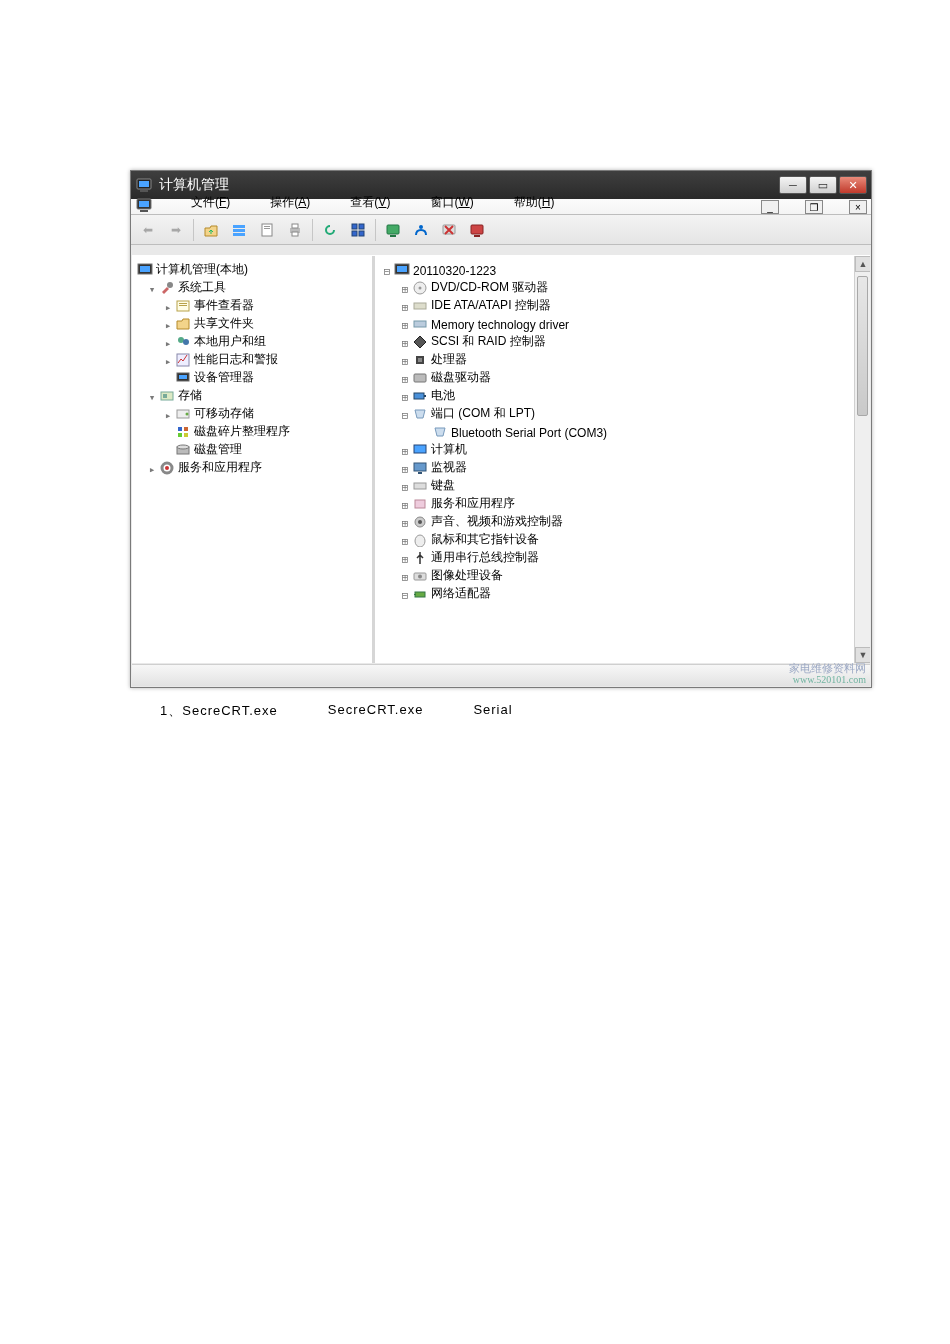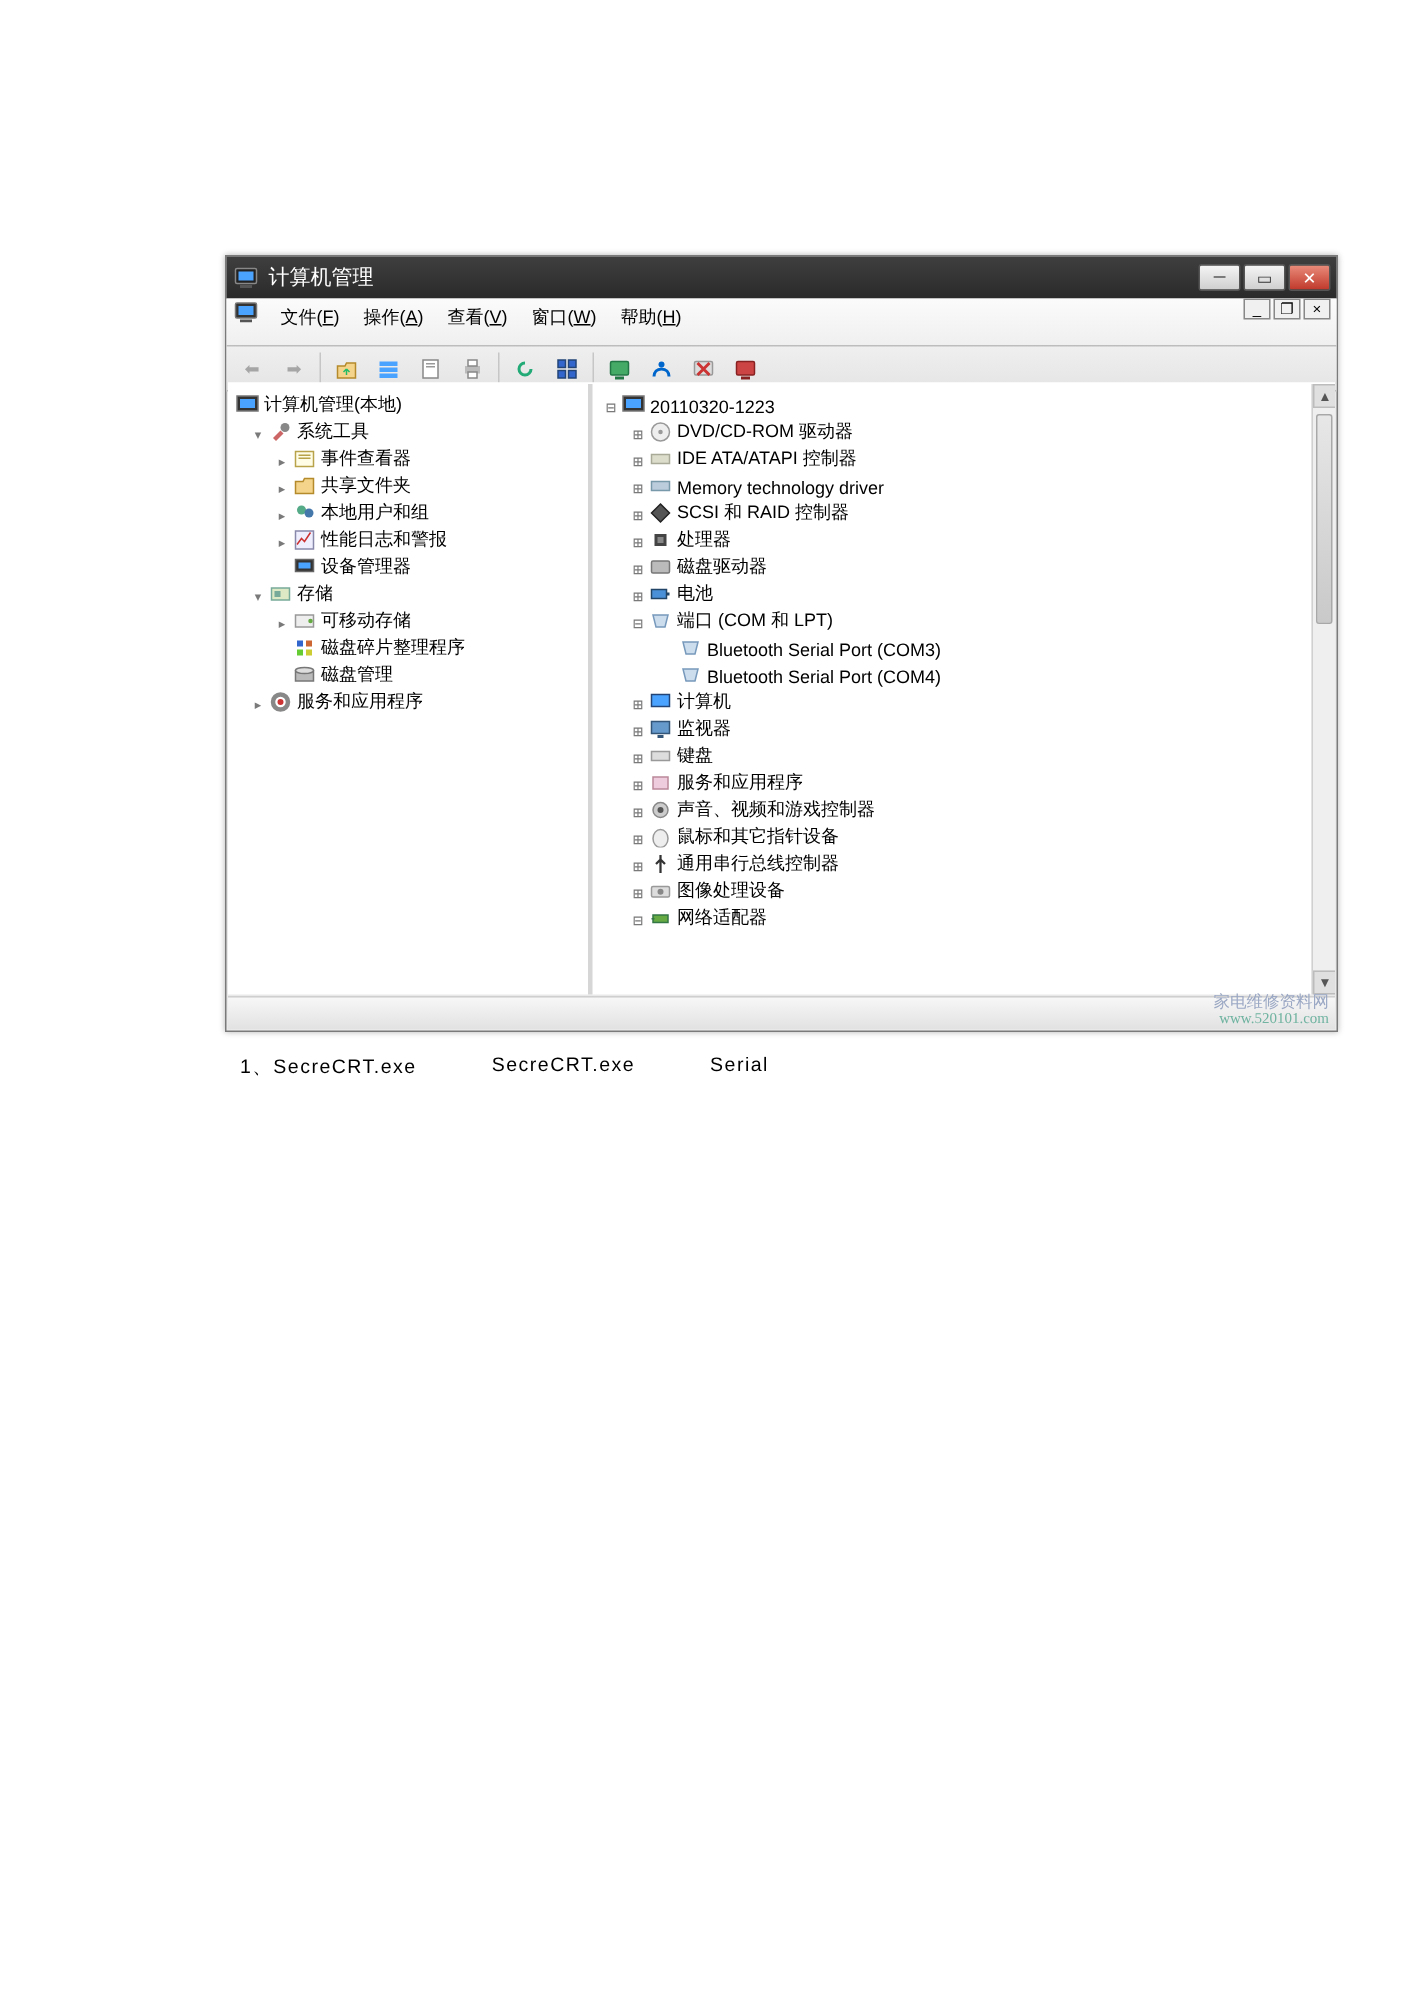--- a/index.html
+++ b/index.html
@@ -1,33 +1,33 @@
 <!DOCTYPE html>
 <html><head>
   <meta charset="utf-8">
   <style>
     * { margin:0; padding:0; box-sizing:border-box; }
     body { background:#fff; font-family:"SimSun","Tahoma",sans-serif; font-size:12px; }
     .page   { width:950px; height:1344px; margin:0 auto; background:#fff; position:relative; }
-    .shot   { position:absolute; left:150px; top:170px; width:742px; height:518px;
+    .shot   { position:absolute; left:130px; top:170px; width:742px; height:518px;
               background:#e9e9e9; border:1px solid #7a7a7a; box-shadow:0 0 4px rgba(0,0,0,.3); }
     .titlebar{ display:flex; align-items:center; height:28px;
                background:linear-gradient(#3f3f3f,#2a2a2a); color:#fff; padding:0 4px; font-size:14px; }
     .titlebar .sp{ flex:1; }
     .wicon { display:inline-flex; width:18px; height:18px; align-items:center; justify-content:center;
              margin-right:6px; }
     .wbtns { display:flex; gap:2px; }
     .wbtn  { width:28px; height:18px; border:1px solid #555; border-radius:2px;
              background:linear-gradient(#f5f5f5,#cfcfcf); color:#333; font-size:11px;
              display:flex; align-items:center; justify-content:center; cursor:pointer; }
     .wbtn.close{ background:linear-gradient(#e98b7a,#c0392b); color:#fff; }
 
     .mdi    { background:linear-gradient(#fbfbfb,#e4e4e4); }
-    .mdibar { display:flex; align-items:flex-start; height:32px; border-bottom:1px solid #bdbdbd;
-              padding:0 4px; color:#000; }
+    .mdibar { display:flex; align-items:flex-end; height:16px; border-bottom:1px solid #bdbdbd;
+              padding:0 4px; color:#000;gap:24px; }
     .mdibar .sp{ flex:1; }
     .menuItem{ padding:0 8px; line-height:24px; cursor:pointer; }
     .mdibtn { width:18px; height:14px; border:1px solid #888; background:#f0f0f0;
               font-size:10px; display:flex; align-items:center; justify-content:center;
               margin-left:2px; cursor:pointer; }
 
     .toolbar{ display:flex; align-items:center; height:30px; gap:6px; padding:0 6px;
               border-bottom:1px solid #bdbdbd; color:#555; }
     .tbtn   { width:22px; height:22px; border:1px solid transparent; border-radius:2px;
               display:flex; align-items:center; justify-content:center; cursor:pointer; }
@@ -410,28 +410,20 @@
             <span class="lbl">端口 (COM 和 LPT)</span>
           </div>
         <div class="node" style="padding-left:56px">
             <span class="ic">
               <svg width="14" height="12">
                 <path d="M2 2h10l-2 8H4z" fill="#cde" stroke="#79b"></path>
               </svg>
             </span>
             <span class="lbl">Bluetooth Serial Port (COM3)</span>
           </div>
-        <div class="node" style="padding-left:56px">
-            <span class="ic">
-              <svg width="14" height="12">
-                <path d="M2 2h10l-2 8H4z" fill="#cde" stroke="#79b"></path>
-              </svg>
-            </span>
-            <span class="lbl">Bluetooth Serial Port (COM4)</span>
-          </div>
 
         <div class="node" style="padding-left:24px">
             <span class="tw">⊞</span>
             <span class="ic">
               <svg width="14" height="12">
                 <rect x="1" y="1" width="12" height="8" fill="#4aa3ff" stroke="#247"></rect>
               </svg>
             </span>
             <span class="lbl">计算机</span>
           </div>

